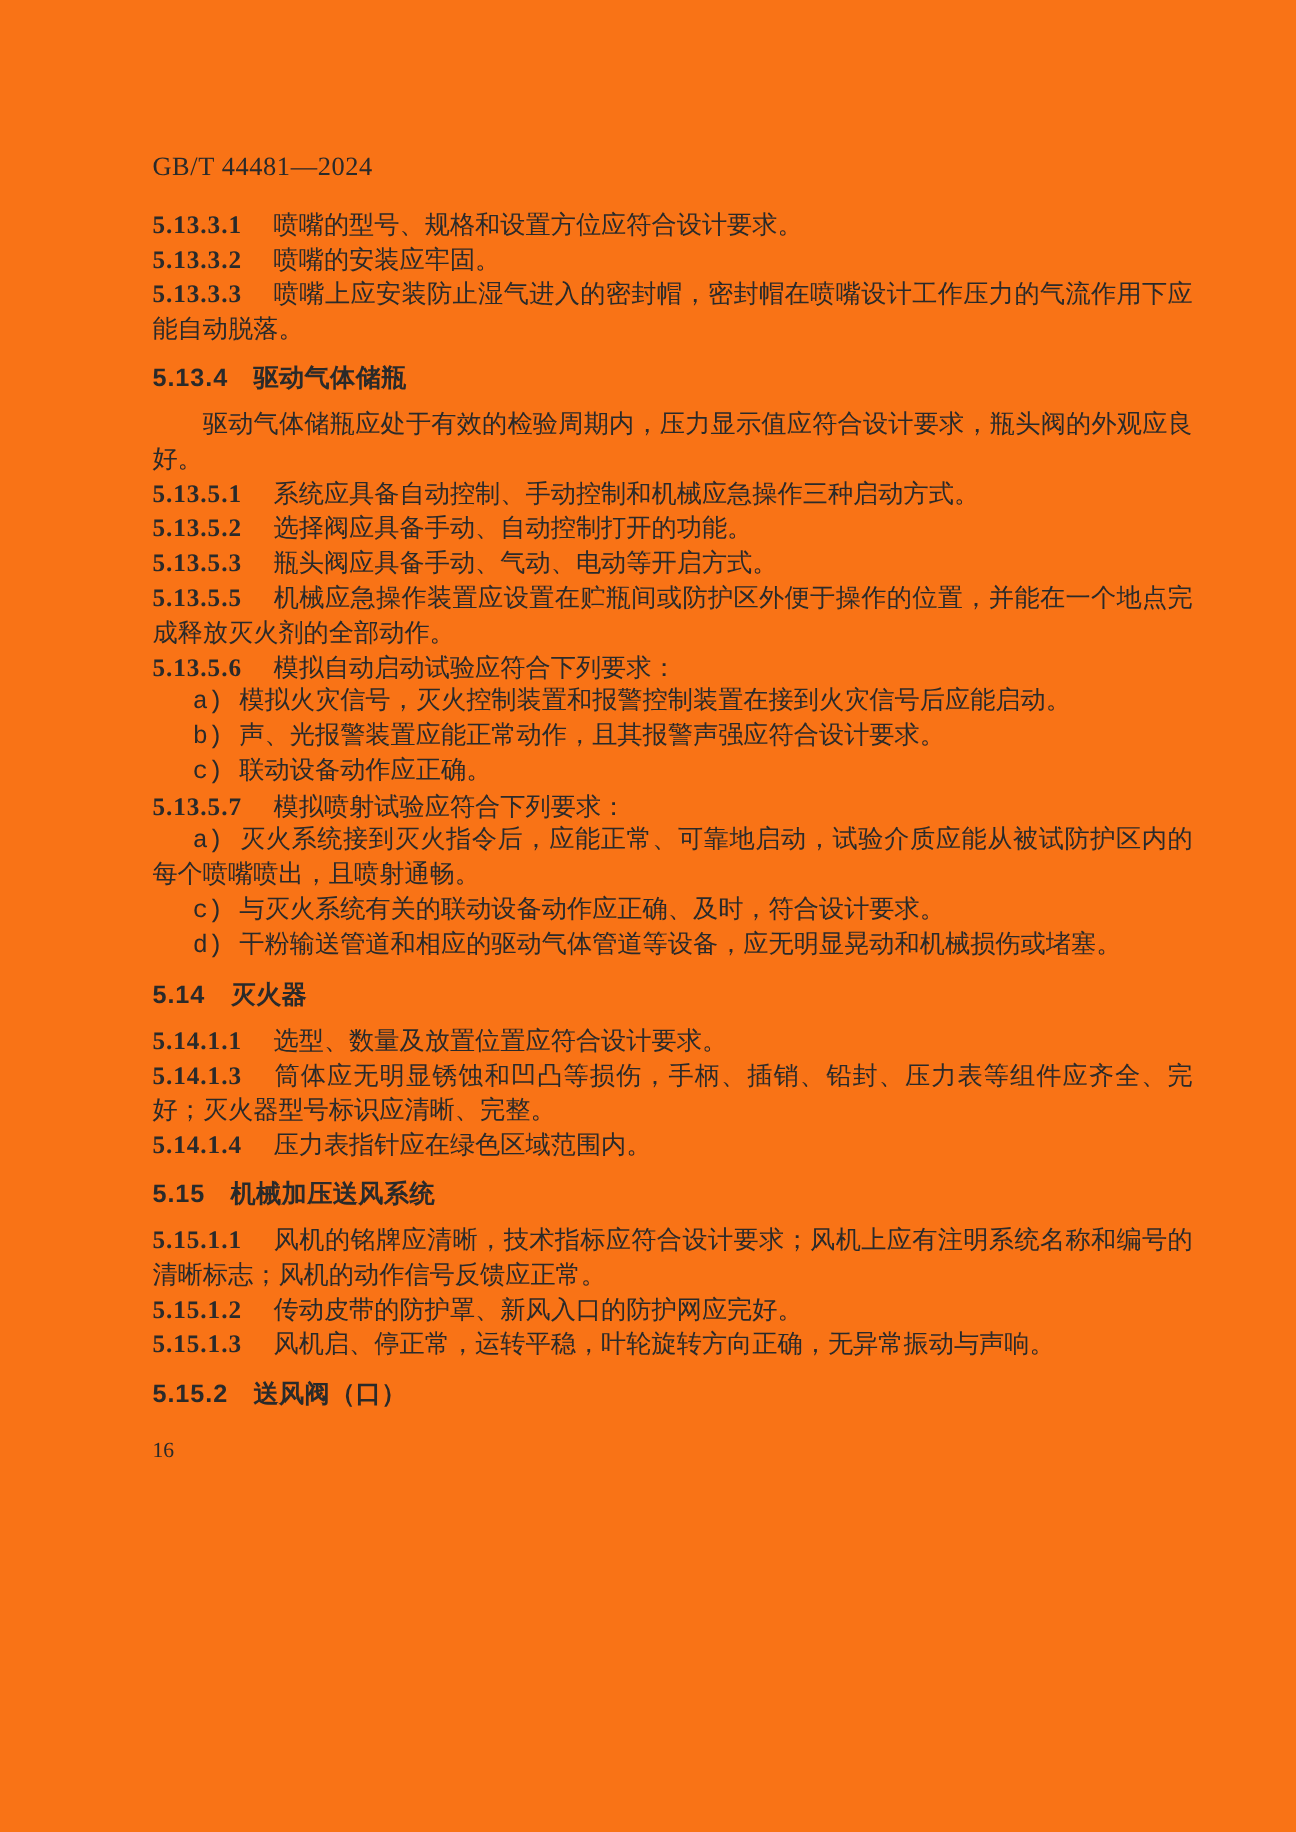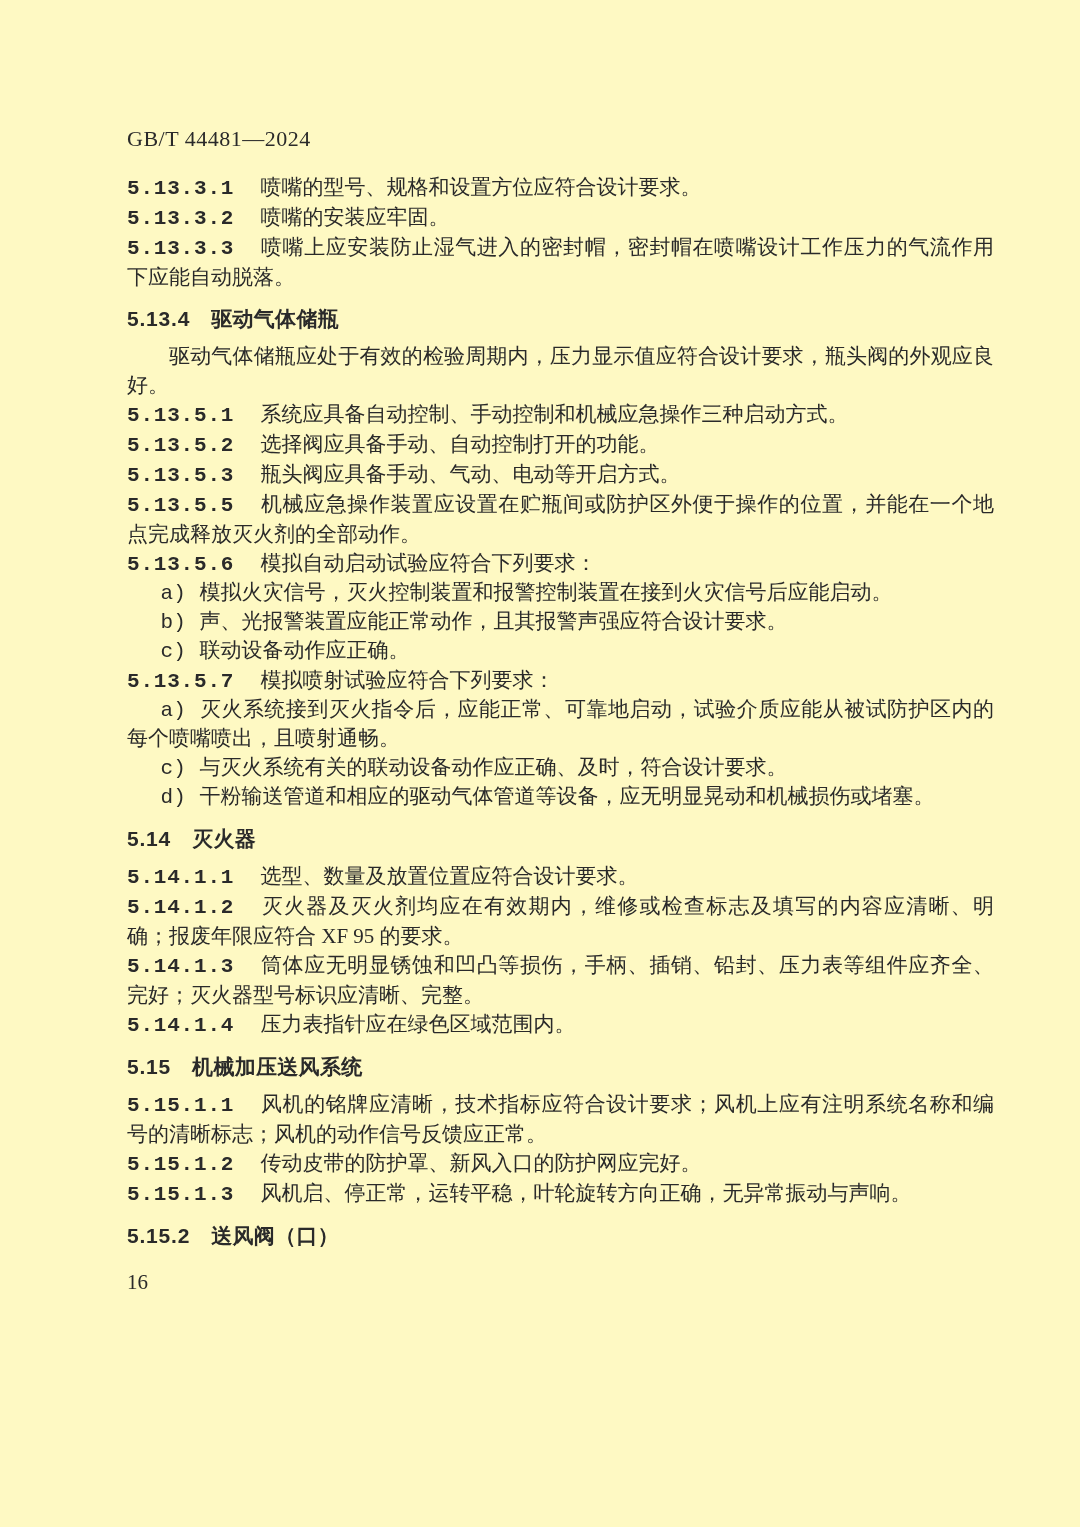--- a/index.html
+++ b/index.html
@@ -3,41 +3,41 @@
 <meta charset="utf-8">
 <style>
   html,body{
     margin:0;padding:0;background:#f4f4f4;
     font-family:"Liberation Serif","DejaVu Serif",serif;
   }
   .page{
     position:relative;
     width:1080px;height:1527px;
     margin:0 auto;
-    background:#fef9c3;
+    background:#f97316;
     color:#2a2a2a;
     box-sizing:border-box;
     padding:124px 86px 0 127px;
     font-size:21px;
     line-height:29px;
     overflow:hidden;
   }
   .doc-header{
     font-family:"Liberation Serif","DejaVu Serif",serif;
     font-size:22px;
     letter-spacing:0.5px;
     margin:0 0 20px 0;
     white-space:nowrap;
   }
   p.blk{
     margin:0;
     text-align:justify;
   }
   p.clause .num{
-    font-family:Liberation Mono, monospace;
+    font-family:Liberation Serif, serif;
     font-weight:bold;
     letter-spacing:0.8px;
     margin-right:1.25em;
     white-space:nowrap;
   }
   p.heading{
     font-family:"Liberation Sans","DejaVu Sans",sans-serif;
     font-weight:bold;
     margin:12px 0 9px 0;
     letter-spacing:0.3px;
@@ -52,21 +52,21 @@
   }
   p.item{
     text-indent:1.6em;
     font-family:Liberation Mono, monospace;
   }
   p.item .label{
     margin-right:0.65em;
   }
   .doc-footer{
     margin-top:18px;
-    font-size:21px;
+    font-size:18px;
   }
 </style>
 </head>
 <body>
 
 <div class="page">
   <div class="doc-header">GB/T 44481—2024</div>
 
   <div id="doc-body">
       <p class="blk clause"><span class="num">5.13.3.1</span><span class="txt">喷嘴的型号、规格和设置方位应符合设计要求。</span></p>
@@ -81,21 +81,20 @@
       <p class="blk clause"><span class="num">5.13.5.6</span><span class="txt">模拟自动启动试验应符合下列要求：</span></p>
       <p class="blk item"><span class="label">a)</span><span class="txt">模拟火灾信号，灭火控制装置和报警控制装置在接到火灾信号后应能启动。</span></p>
       <p class="blk item"><span class="label">b)</span><span class="txt">声、光报警装置应能正常动作，且其报警声强应符合设计要求。</span></p>
       <p class="blk item"><span class="label">c)</span><span class="txt">联动设备动作应正确。</span></p>
       <p class="blk clause"><span class="num">5.13.5.7</span><span class="txt">模拟喷射试验应符合下列要求：</span></p>
       <p class="blk item"><span class="label">a)</span><span class="txt">灭火系统接到灭火指令后，应能正常、可靠地启动，试验介质应能从被试防护区内的每个喷嘴喷出，且喷射通畅。</span></p>
       <p class="blk item"><span class="label">c)</span><span class="txt">与灭火系统有关的联动设备动作应正确、及时，符合设计要求。</span></p>
       <p class="blk item"><span class="label">d)</span><span class="txt">干粉输送管道和相应的驱动气体管道等设备，应无明显晃动和机械损伤或堵塞。</span></p>
       <p class="blk heading"><span class="num">5.14</span><span class="txt">灭火器</span></p>
       <p class="blk clause"><span class="num">5.14.1.1</span><span class="txt">选型、数量及放置位置应符合设计要求。</span></p>
-      <p class="blk clause"><span class="num">5.14.1.2</span><span class="txt">灭火器及灭火剂均应在有效期内，维修或检查标志及填写的内容应清晰、明确；报废年限应符合 XF 95 的要求。</span></p>
       <p class="blk clause"><span class="num">5.14.1.3</span><span class="txt">筒体应无明显锈蚀和凹凸等损伤，手柄、插销、铅封、压力表等组件应齐全、完好；灭火器型号标识应清晰、完整。</span></p>
       <p class="blk clause"><span class="num">5.14.1.4</span><span class="txt">压力表指针应在绿色区域范围内。</span></p>
       <p class="blk heading"><span class="num">5.15</span><span class="txt">机械加压送风系统</span></p>
       <p class="blk clause"><span class="num">5.15.1.1</span><span class="txt">风机的铭牌应清晰，技术指标应符合设计要求；风机上应有注明系统名称和编号的清晰标志；风机的动作信号反馈应正常。</span></p>
       <p class="blk clause"><span class="num">5.15.1.2</span><span class="txt">传动皮带的防护罩、新风入口的防护网应完好。</span></p>
       <p class="blk clause"><span class="num">5.15.1.3</span><span class="txt">风机启、停正常，运转平稳，叶轮旋转方向正确，无异常振动与声响。</span></p>
       <p class="blk heading"><span class="num">5.15.2</span><span class="txt">送风阀（口）</span></p>
     </div>
 
   <div class="doc-footer">16</div>

